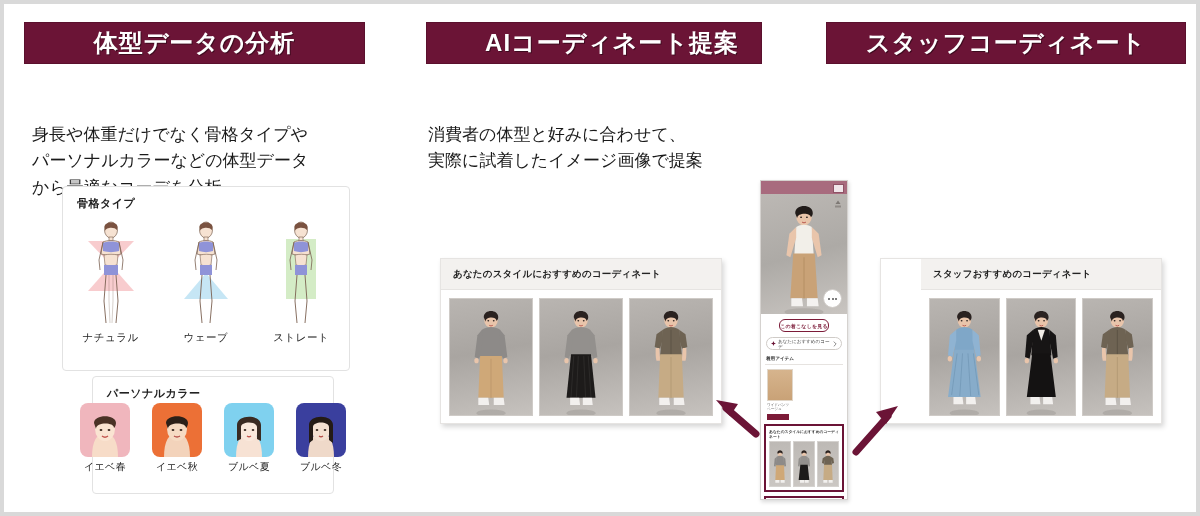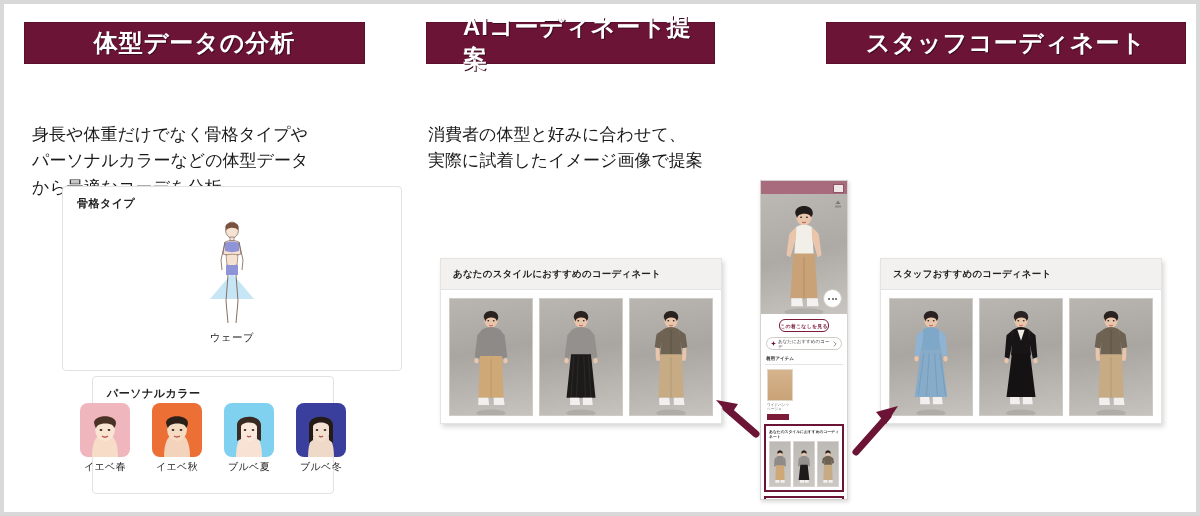--- a/index.html
+++ b/index.html
@@ -26,40 +26,40 @@
     height:42px;
     background:#6b1436;
     color:#ffffff;
     display:flex;align-items:center;justify-content:center;
     font-size:24px;font-weight:bold;letter-spacing:1px;
     text-shadow:1px 1px 0 #3d0b1f;
     box-sizing:border-box;
     border:1px solid #5a102d;
   }
   .banner1{left:20px;top:18px;width:341px;}
-  .banner2{left:22px;top:18px;width:289px;padding-left:36px;}
+  .banner2{left:22px;top:18px;width:336px;padding-left:36px;}
   .banner3{left:22px;top:18px;width:360px;}
 
   .desc{
     position:absolute;
     font-size:17px;line-height:1.55;color:#1a1a1a;
     white-space:pre-line;
     margin-top:36px;
   }
   .desc1{left:28px;top:82px;width:360px;}
   .desc2{left:424px;top:82px;width:370px;}
   .desc3{left:826px;top:82px;width:368px;}
 
   
   .panel{
     position:absolute;background:#ffffff;
     border:1px solid #e2e2e2;border-radius:4px;
     box-sizing:border-box;
   }
-  .panel-skeleton{left:58px;top:182px;width:340px;height:185px;}
+  .panel-skeleton{left:58px;top:182px;width:288px;height:185px;}
   .panel-color{left:88px;top:372px;width:242px;height:118px;padding-left:8px;}
   .panel-title{
     position:absolute;left:14px;top:9px;
     font-size:11px;color:#222;font-weight:bold;letter-spacing:.5px;
   }
   .figrow{
     position:absolute;left:0;top:28px;width:100%;height:130px;
     display:flex;justify-content:space-around;align-items:flex-end;
   }
   .figcell{width:78px;text-align:center;position:relative;}
@@ -80,21 +80,21 @@
   .swlabel{font-size:10px;color:#222;margin-top:3px;letter-spacing:.3px;}
 
   
   .card{
     position:absolute;background:#ffffff;
     border:1px solid #e6e4e2;
     box-shadow:2px 3px 5px rgba(0,0,0,.16);
     box-sizing:border-box;
   }
   .card2{left:436px;top:254px;width:282px;height:166px;}
-  .card3{left:876px;top:254px;width:282px;height:166px;}
+  .card3{left:876px;top:254px;width:282px;height:166px;padding-left:40px;}
   .card-head{
     height:30px;background:#f3f1ef;border-bottom:1px solid #e6e4e2;
     display:flex;align-items:center;padding-left:12px;
     font-size:9.5px;font-weight:bold;color:#232323;letter-spacing:.2px;
   }
   .card-body{
     display:flex;gap:6px;padding:8px;height:calc(100% - 30px);
     box-sizing:border-box;
   }
   .photo{
@@ -184,38 +184,72 @@
     <div class="banner banner1">体型データの分析</div>
     <div class="desc desc1">身長や体重だけでなく骨格タイプや
 パーソナルカラーなどの体型データ
 から最適なコーデを分析</div>
 
     <div class="panel panel-skeleton">
       <div class="panel-title">骨格タイプ</div>
 
       <div class="figrow">
 
+        <div class="figcell">
+          <svg class="figsvg" width="70" height="112" viewBox="0 0 70 112">
+            <polygon points="12,24 58,24 35,48" fill="#f2a3a6" opacity=".55"></polygon>
+            <polygon points="35,48 12,74 58,74" fill="#f2a3a6" opacity=".55"></polygon>
+            <ellipse cx="35" cy="13" rx="6.5" ry="8" fill="#f6e2d2" stroke="#7a6050" stroke-width=".7"></ellipse>
+            <path d="M28.5 10c0-6 13-6 13 0 0 2-1 3-1 3-1-3-11-3-11 1z" fill="#7a5240"></path>
+            <rect x="33" y="20" width="4" height="5" fill="#f6e2d2" stroke="#7a6050" stroke-width=".6"></rect>
+            <path d="M27 25c4-2 12-2 16 0l2 12c-6 2-14 2-20 0z" fill="#f6e2d2" stroke="#7a6050" stroke-width=".7"></path>
+            <path d="M27 26c4-2 12-2 16 0v8c-6 1.5-10 1.5-16 0z" fill="#8f93d8"></path>
+            <path d="M28 38c4-1 10-1 14 0l-1 10c-4 1-8 1-12 0z" fill="#f6e2d2" stroke="#7a6050" stroke-width=".6"></path>
+            <path d="M28 48h14v10H28z" fill="#8f93d8"></path>
+            <path d="M27 25l-4 18 1 10" stroke="#7a6050" stroke-width=".8" fill="none"></path>
+            <path d="M43 25l4 18-1 10" stroke="#7a6050" stroke-width=".8" fill="none"></path>
+            <path d="M30 58l-2 26 2 22M40 58l2 26-2 22" stroke="#7a6050" stroke-width=".9" fill="none"></path>
+            <path d="M33 58v26l1 22M37 58v26l-1 22" stroke="#7a6050" stroke-width=".6" fill="none" opacity=".5"></path>
+          </svg>
+          <div class="figlabel">ナチュラル</div>
+        </div>
 
         <div class="figcell">
           <svg class="figsvg" width="70" height="112" viewBox="0 0 70 112">
             <polygon points="35,56 13,82 57,82" fill="#a7d8f0" opacity=".65"></polygon>
             <ellipse cx="35" cy="13" rx="6.5" ry="8" fill="#f6e2d2" stroke="#7a6050" stroke-width=".7"></ellipse>
             <path d="M28.5 10c0-6 13-6 13 0 0 2-1 3-1 3-1-3-11-3-11 1z" fill="#7a5240"></path>
             <rect x="33" y="20" width="4" height="5" fill="#f6e2d2" stroke="#7a6050" stroke-width=".6"></rect>
             <path d="M28 25c4-2 10-2 14 0l2 12c-6 2-12 2-18 0z" fill="#f6e2d2" stroke="#7a6050" stroke-width=".7"></path>
             <path d="M28 26c4-2 10-2 14 0v8c-5 1.5-9 1.5-14 0z" fill="#8f93d8"></path>
             <path d="M29 38c4-1 9-1 12 0l-1 10c-3.5 1-7 1-10 0z" fill="#f6e2d2" stroke="#7a6050" stroke-width=".6"></path>
             <path d="M29 48h12v10H29z" fill="#8f93d8"></path>
             <path d="M28 25l-4 18 1 10" stroke="#7a6050" stroke-width=".8" fill="none"></path>
             <path d="M42 25l4 18-1 10" stroke="#7a6050" stroke-width=".8" fill="none"></path>
             <path d="M31 58l-2 26 2 22M39 58l2 26-2 22" stroke="#7a6050" stroke-width=".9" fill="none"></path>
           </svg>
           <div class="figlabel">ウェーブ</div>
         </div>
 
+        <div class="figcell">
+          <svg class="figsvg" width="70" height="112" viewBox="0 0 70 112">
+            <rect x="20" y="22" width="30" height="60" fill="#b8e0a0" opacity=".6"></rect>
+            <ellipse cx="35" cy="13" rx="6.5" ry="8" fill="#f6e2d2" stroke="#7a6050" stroke-width=".7"></ellipse>
+            <path d="M28.5 10c0-6 13-6 13 0 0 2-1 3-1 3-1-3-11-3-11 1z" fill="#7a5240"></path>
+            <rect x="33" y="20" width="4" height="5" fill="#f6e2d2" stroke="#7a6050" stroke-width=".6"></rect>
+            <path d="M28 25c4-2 10-2 14 0l2 12c-6 2-12 2-18 0z" fill="#f6e2d2" stroke="#7a6050" stroke-width=".7"></path>
+            <path d="M28 26c4-2 10-2 14 0v8c-5 1.5-9 1.5-14 0z" fill="#8f93d8"></path>
+            <path d="M29 38c4-1 9-1 12 0l-1 10c-3.5 1-7 1-10 0z" fill="#f6e2d2" stroke="#7a6050" stroke-width=".6"></path>
+            <path d="M29 48h12v10H29z" fill="#8f93d8"></path>
+            <path d="M28 25l-4 18 1 10" stroke="#7a6050" stroke-width=".8" fill="none"></path>
+            <path d="M42 25l4 18-1 10" stroke="#7a6050" stroke-width=".8" fill="none"></path>
+            <path d="M31 58l-2 26 2 22M39 58l2 26-2 22" stroke="#7a6050" stroke-width=".9" fill="none"></path>
+          </svg>
+          <div class="figlabel">ストレート</div>
+        </div>
 
       </div>
     </div>
 
     <div class="panel panel-color">
       <div class="panel-title">パーソナルカラー</div>
 
       <div class="swrow">
 
         <div class="swcell">

